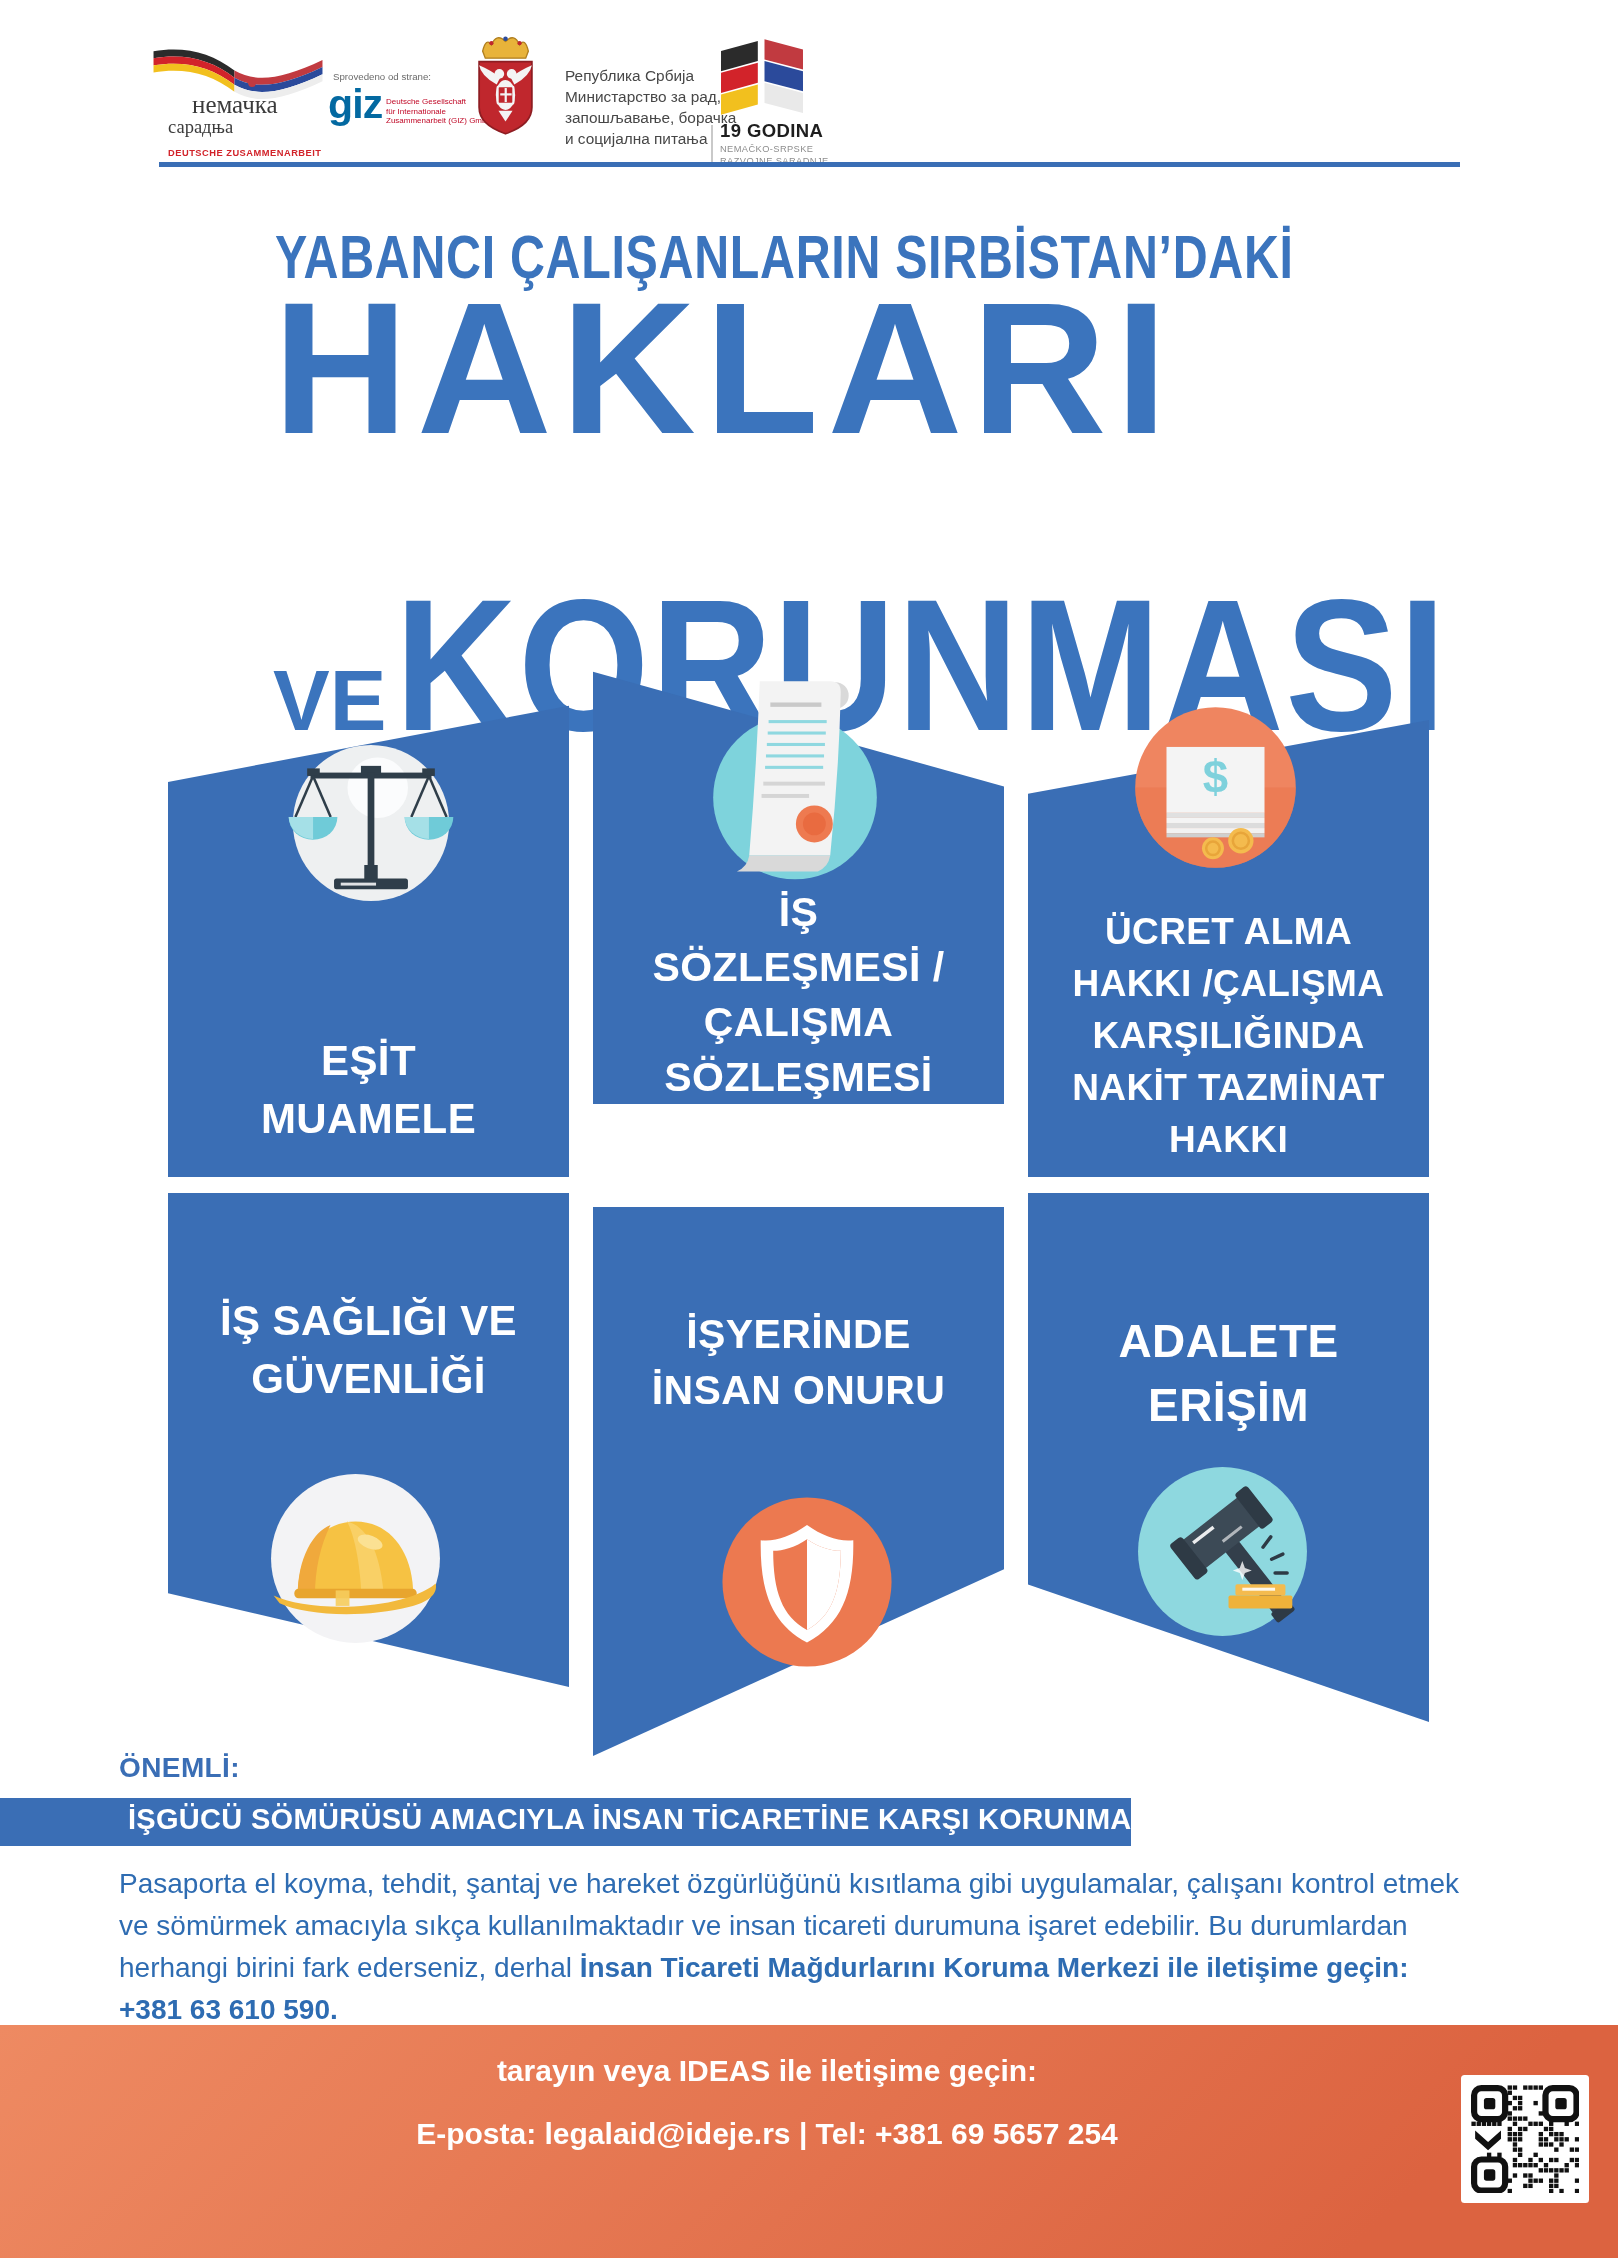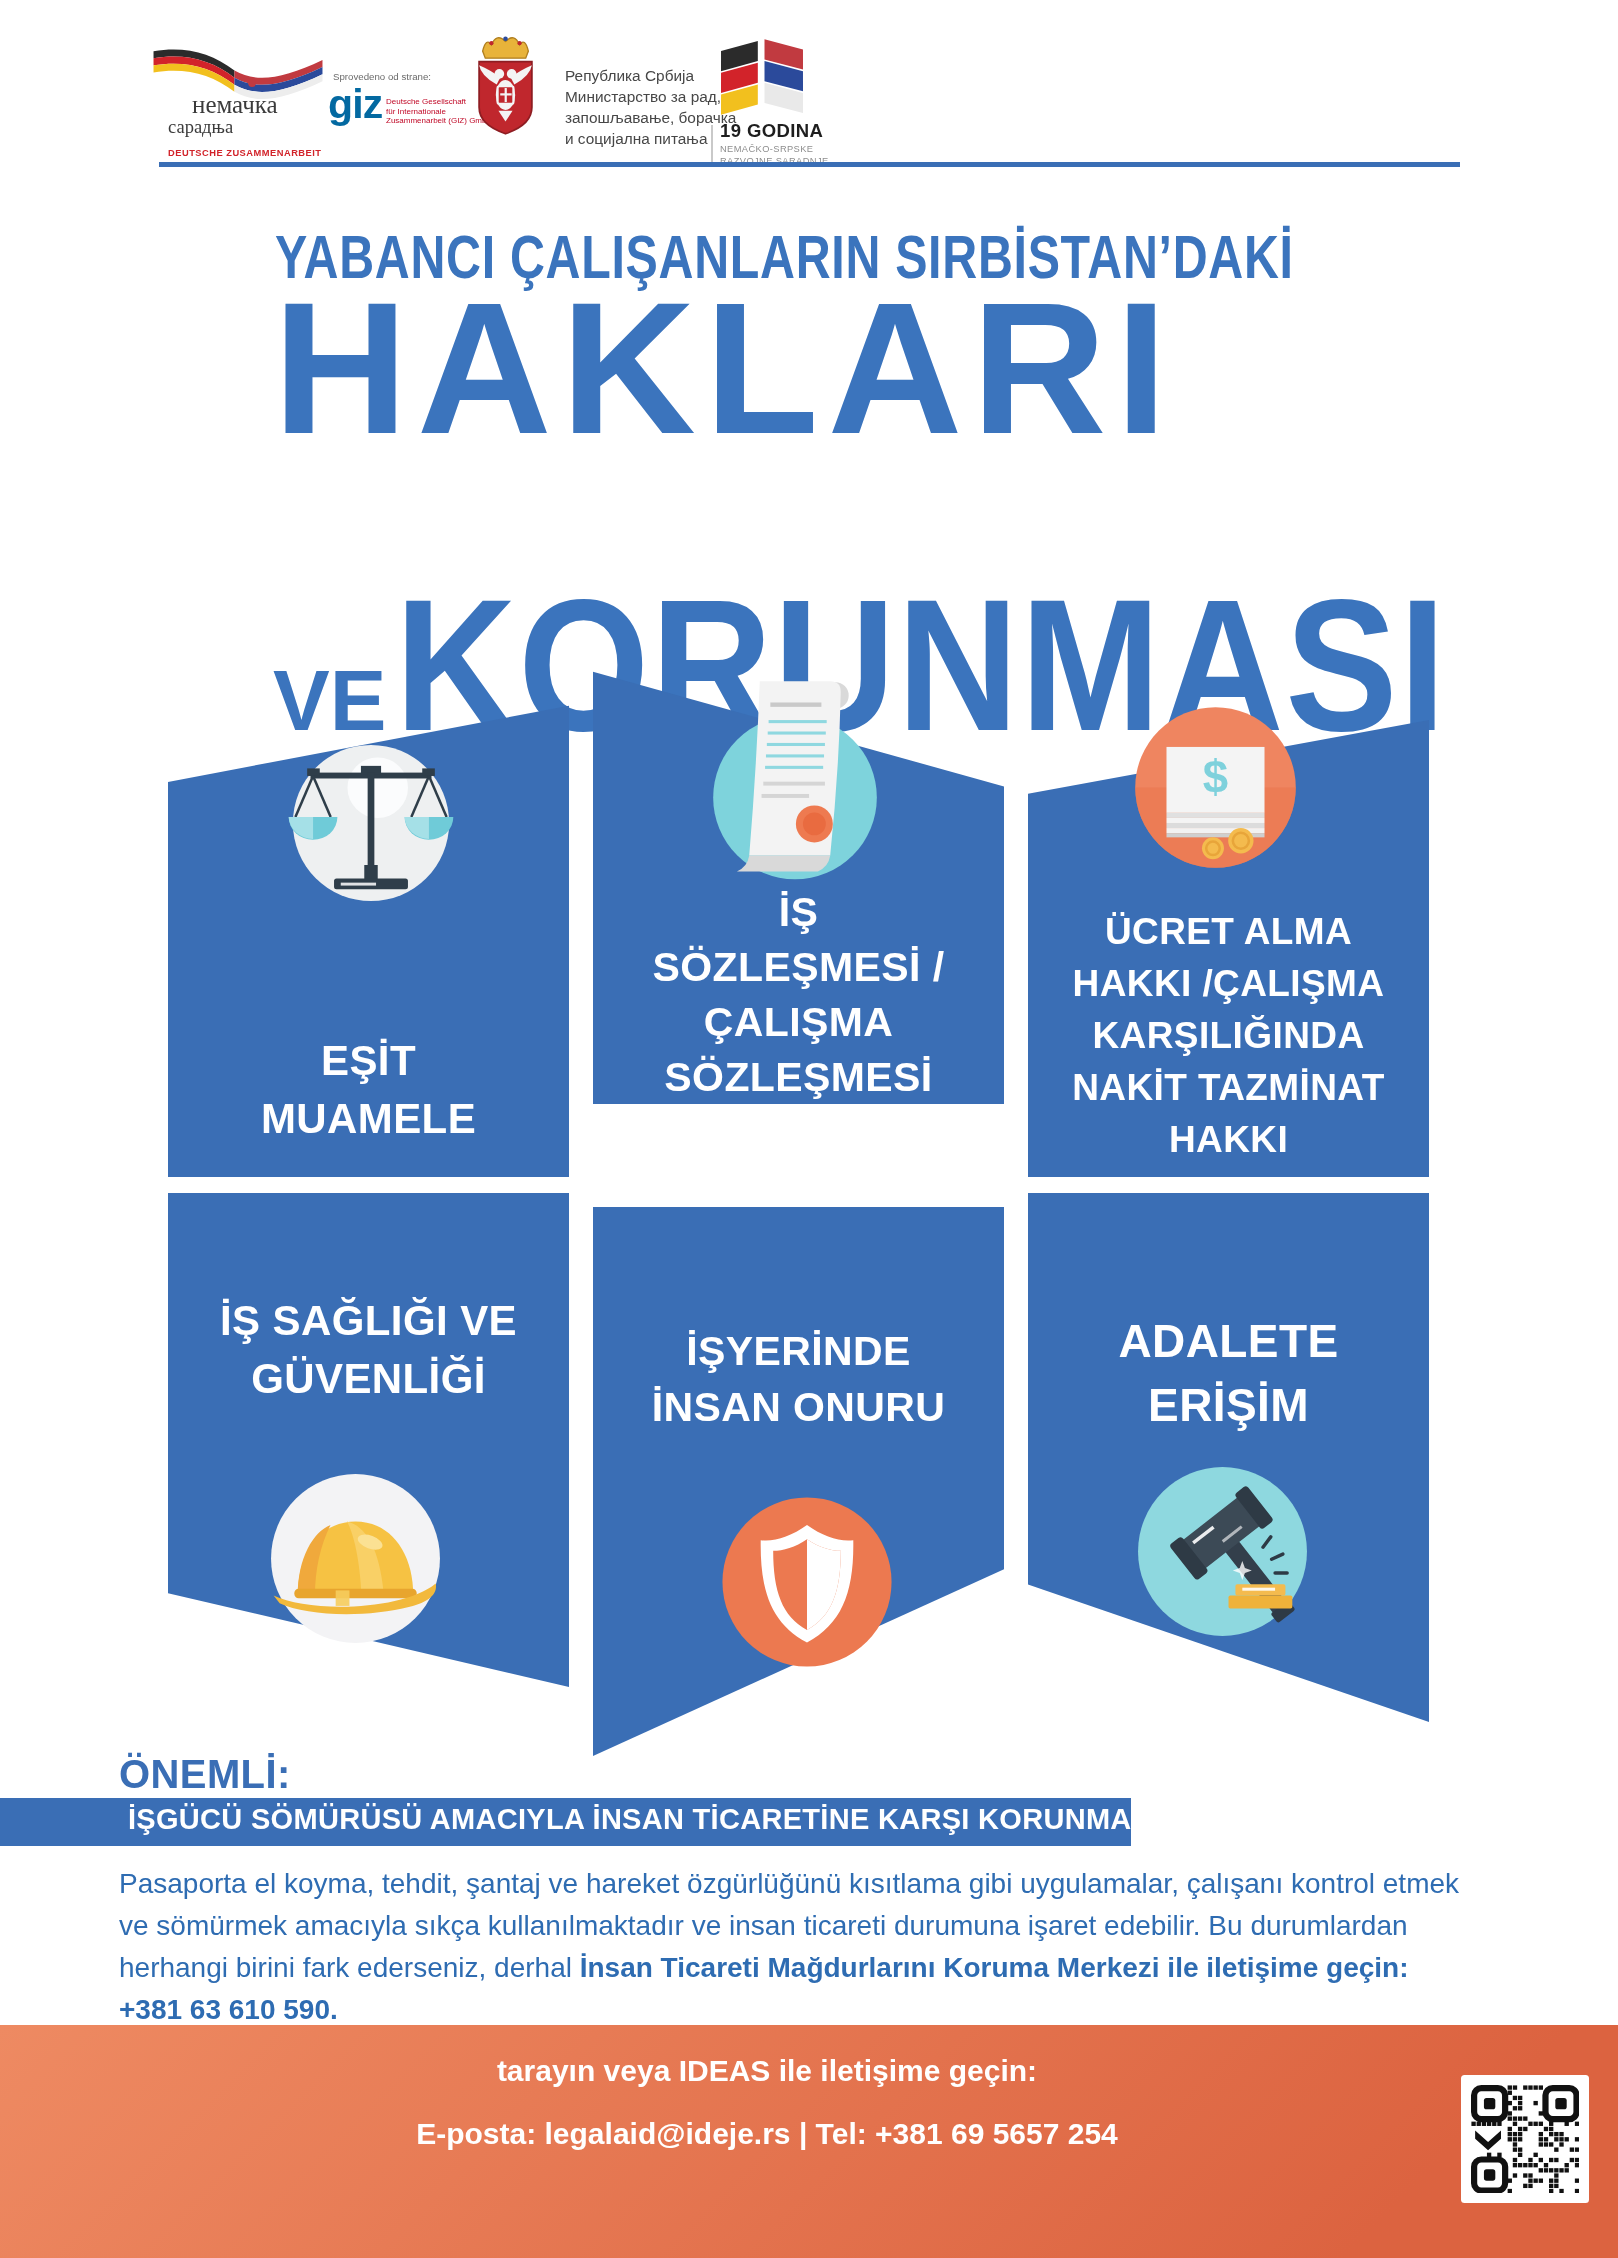--- a/index.html
+++ b/index.html
@@ -55,28 +55,28 @@
   #panel-3 .panel-bg{clip-path:polygon(0 19.5%,100% 4%,100% 100%,0 100%);}
   #panel-3 .panel-icon{left:103px;top:1.8px;width:169px;height:169px;}
   #panel-3 .panel-label{top:205px;font-size:37px;line-height:52px;}
   #panel-4{left:168px;top:1193px;width:401px;height:494px;}
   #panel-4 .panel-bg{clip-path:polygon(0 0,100% 0,100% 100%,0 81%);}
   #panel-4 .panel-icon{left:97px;top:275px;width:181px;height:181px;}
   #panel-4 .panel-label{top:99px;font-size:42px;line-height:58px;}
   #panel-5{left:593px;top:1207px;width:411px;height:549px;}
   #panel-5 .panel-bg{clip-path:polygon(0 0,100% 0,100% 66%,0 100%);}
   #panel-5 .panel-icon{left:125px;top:286px;width:178px;height:178px;}
-  #panel-5 .panel-label{top:116px;font-size:41px;line-height:56px;}
+  #panel-5 .panel-label{top:99px;font-size:41px;line-height:56px;}
   #panel-6{left:1028px;top:1193px;width:401px;height:529px;}
   #panel-6 .panel-bg{clip-path:polygon(0 0,100% 0,100% 100%,0 74%);}
   #panel-6 .panel-icon{left:104px;top:268px;width:181px;height:181px;}
   #panel-6 .panel-label{top:116px;font-size:46px;line-height:64px;}
 
   
-  #important-label{left:119px;top:1752px;font-size:40px;font-weight:bold;color:var(--panel-blue);letter-spacing:0.4px;}
+  #important-label{left:119px;top:1752px;font-size:28px;font-weight:bold;color:var(--panel-blue);letter-spacing:0.4px;}
   #important-bar{left:0;top:1798px;width:1131px;height:48px;background:var(--panel-blue);
     color:#fff;font-weight:bold;font-size:29px;line-height:42px;padding-left:128px;box-sizing:border-box;
     white-space:nowrap;letter-spacing:0.3px;}
   #important-body{left:119px;top:1863px;width:1359px;font-size:28px;line-height:42px;color:var(--body-blue);}
 
   
   #footer{left:0;top:2025px;width:1619px;height:234px;
     background:linear-gradient(135deg,var(--footer-orange-light) 0%,var(--footer-orange-dark) 85%);}
   #footer-text{position:absolute;left:79px;top:14px;width:1376px;text-align:center;color:#fff;
     font-weight:bold;font-size:30px;line-height:63px;}

